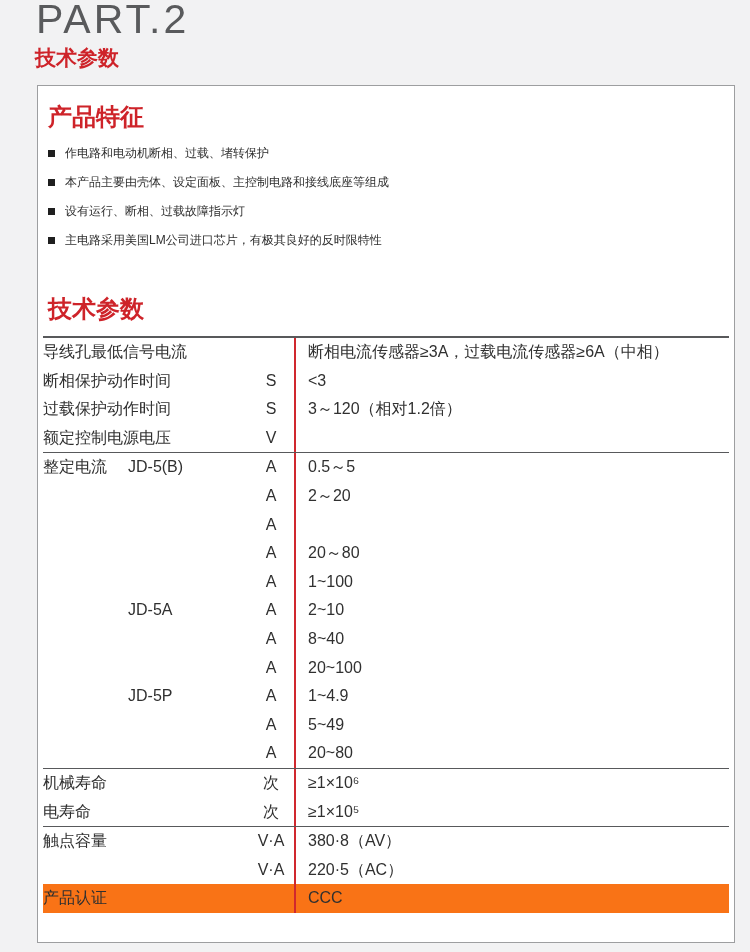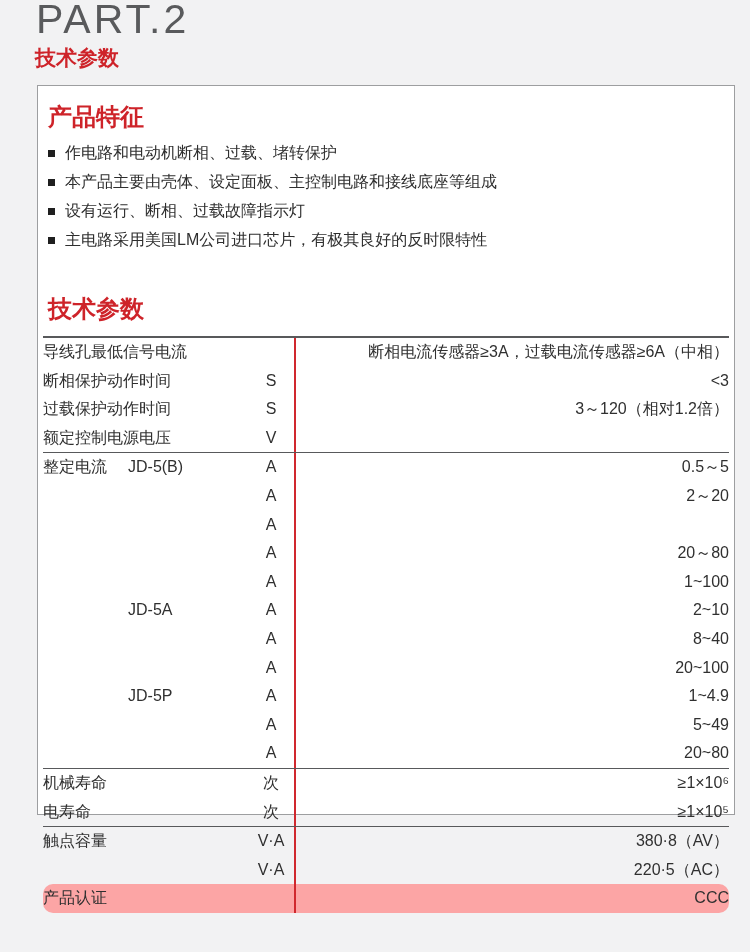--- a/index.html
+++ b/index.html
@@ -14,58 +14,58 @@
     position:absolute;left:36px;top:-4px;
     font-size:41px;line-height:46px;font-weight:400;
     letter-spacing:3px;color:#595a5c;
   }
   .page-subtitle{
     position:absolute;left:35px;top:45px;
     font-size:21px;line-height:26px;font-weight:bold;color:#ce2329;
   }
   .panel{
     position:absolute;left:37px;top:85px;
-    width:698px;height:730px;
+    width:698px;height:858px;
     background:#ffffff;border:1px solid #9d9ea0;
     box-sizing:border-box;
   }
   .section-title{
     color:#ce2329;font-size:24px;line-height:33px;font-weight:bold;
     margin:14px 0 0 10px;
   }
   .section-title.second{margin-top:37px;}
   ul.features{
     list-style:none;margin:6px 0 0 10px;padding:0;
   }
   ul.features li{
     display:flex;align-items:center;
-    height:29px;font-size:16px;color:#2e2e2e;white-space:nowrap;
+    height:29px;font-size:12px;color:#2e2e2e;white-space:nowrap;
   }
   .bullet{
     width:7px;height:7px;background:#1f1f1f;flex:0 0 7px;
     margin:0 10px 0 0;display:inline-block;
   }
   .spec-table{
     margin:11px 5px 0 5px;
     border-top:1px solid #58595b;
   }
   .trow{
     display:flex;align-items:stretch;
     height:28.6px;line-height:28.6px;font-size:16px;
   }
   .trow.divider{border-top:1px solid #58595b;}
-  .trow.highlight{background:#fca5a5;border-radius:10px;}
+  .trow.highlight{background:#f97316;}
   .cell{white-space:nowrap;overflow:visible;}
   .c-label{width:85px;flex:0 0 85px;}
   .c-sub{width:120px;flex:0 0 120px;}
   .c-unit{
     width:46px;flex:0 0 46px;text-align:center;
     border-right:2px solid #d0282e;
   }
-  .c-value{flex:1 1 auto;text-align:right;}
+  .c-value{flex:1 1 auto;padding-left:12px;}
 </style>
 </head>
 <body>
 
 <div class="part-heading">PART.2</div>
 <div class="page-subtitle">技术参数</div>
 
 <div class="panel">
   <div class="section-title">产品特征</div>
   <ul class="features" id="features">

